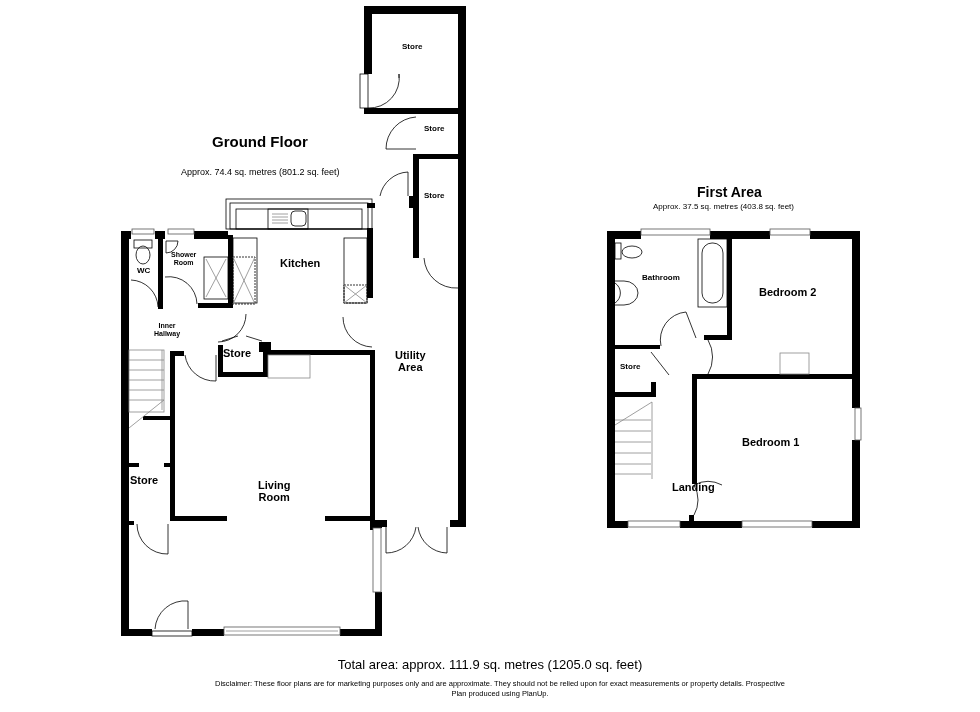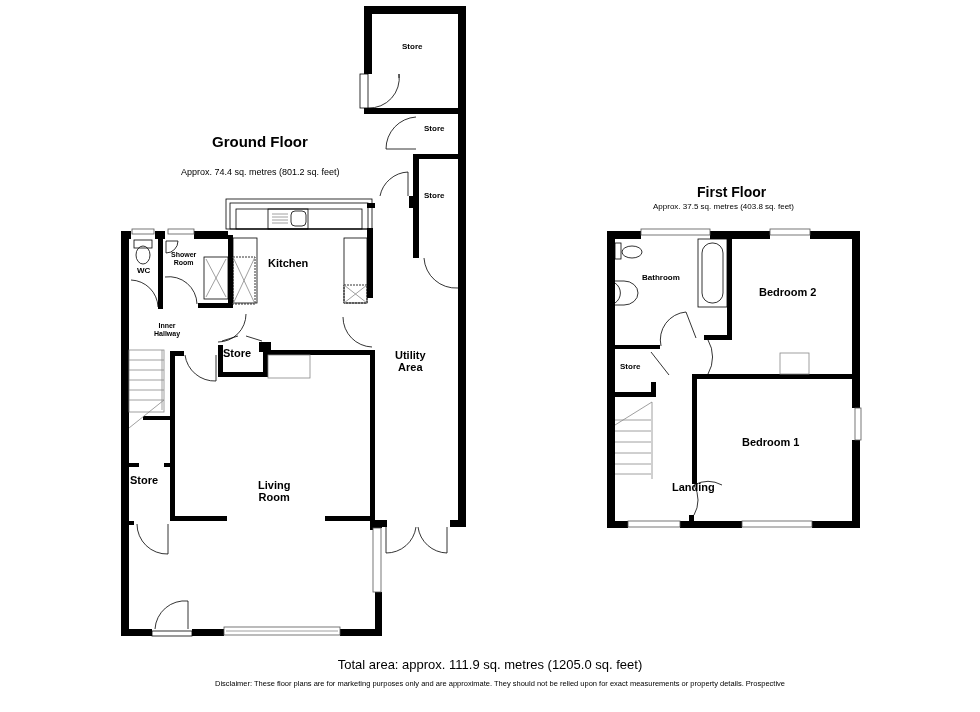--- a/index.html
+++ b/index.html
@@ -233,46 +233,47 @@
     <path class="thin" d="M694 485 A 30 30 0 0 1 722 485"></path>
   </g>
 </svg>
 
 <div class="txt floor-title" style="left:212px; top:133px;">Ground Floor</div>
 <div class="floor-sub" style="left:181px; top:151px;margin-top:16px;">Approx. 74.4 sq. metres (801.2 sq. feet)</div>
 
 <div class="txt room-sm" style="left:402px; top:42px;">Store</div>
 <div class="txt room-sm" style="left:424px; top:124px;">Store</div>
 <div class="txt room-sm" style="left:424px; top:191px;">Store</div>
-<div class="txt room-md" style="left:268px; top:257px;">Kitchen</div>
+<div class="txt room-md" style="left:280px; top:257px;">Kitchen</div>
 <div class="txt room-sm" style="left:137px; top:266px;">WC</div>
 <div class="txt room-sm" style="left:171px; top:251px; font-size:7px; line-height:8px;">
   <div>Shower</div>
   <div>Room</div>
 </div>
 <div class="txt room-sm" style="left:154px; top:322px; font-size:7px; line-height:8px;">
   <div>Inner</div>
   <div>Hallway</div>
 </div>
 <div class="txt room-md" style="left:223px; top:347px;">Store</div>
 <div class="txt room-md" style="left:395px; top:317px;margin-top:32px;">
   <div>Utility</div>
   <div>Area</div>
 </div>
 <div class="txt room-md" style="left:130px; top:474px;">Store</div>
 <div class="txt room-md" style="left:258px; top:479px;">
   <div>Living</div>
   <div>Room</div>
 </div>
 
-<div class="txt floor-title" style="left:697px; top:184px; font-size:14px;">First Floor</div>
+<div class="txt floor-title" style="left:697px; top:184px; font-size:14px;">First Area</div>
 <div class="floor-sub" style="left:653px; top:202px; font-size:8px;">Approx. 37.5 sq. metres (403.8 sq. feet)</div>
 
 <div class="txt room-sm" style="left:642px; top:273px;">Bathroom</div>
 <div class="txt room-md" style="left:759px; top:286px;">Bedroom 2</div>
 <div class="txt room-sm" style="left:620px; top:362px;">Store</div>
 <div class="txt room-md" style="left:742px; top:436px;">Bedroom 1</div>
 <div class="txt room-md" style="left:626px; top:481px;padding-left:46px;">Landing</div>
 
 <div class="total">Total area: approx. 111.9 sq. metres (1205.0 sq. feet)</div>
 <div class="disclaimer">
   <div>Disclaimer: These floor plans are for marketing purposes only and are approximate. They should not be relied upon for exact measurements or property details. Prospective</div>
+  <div>Plan produced using PlanUp.</div>
 </div>
 
 </body></html>

